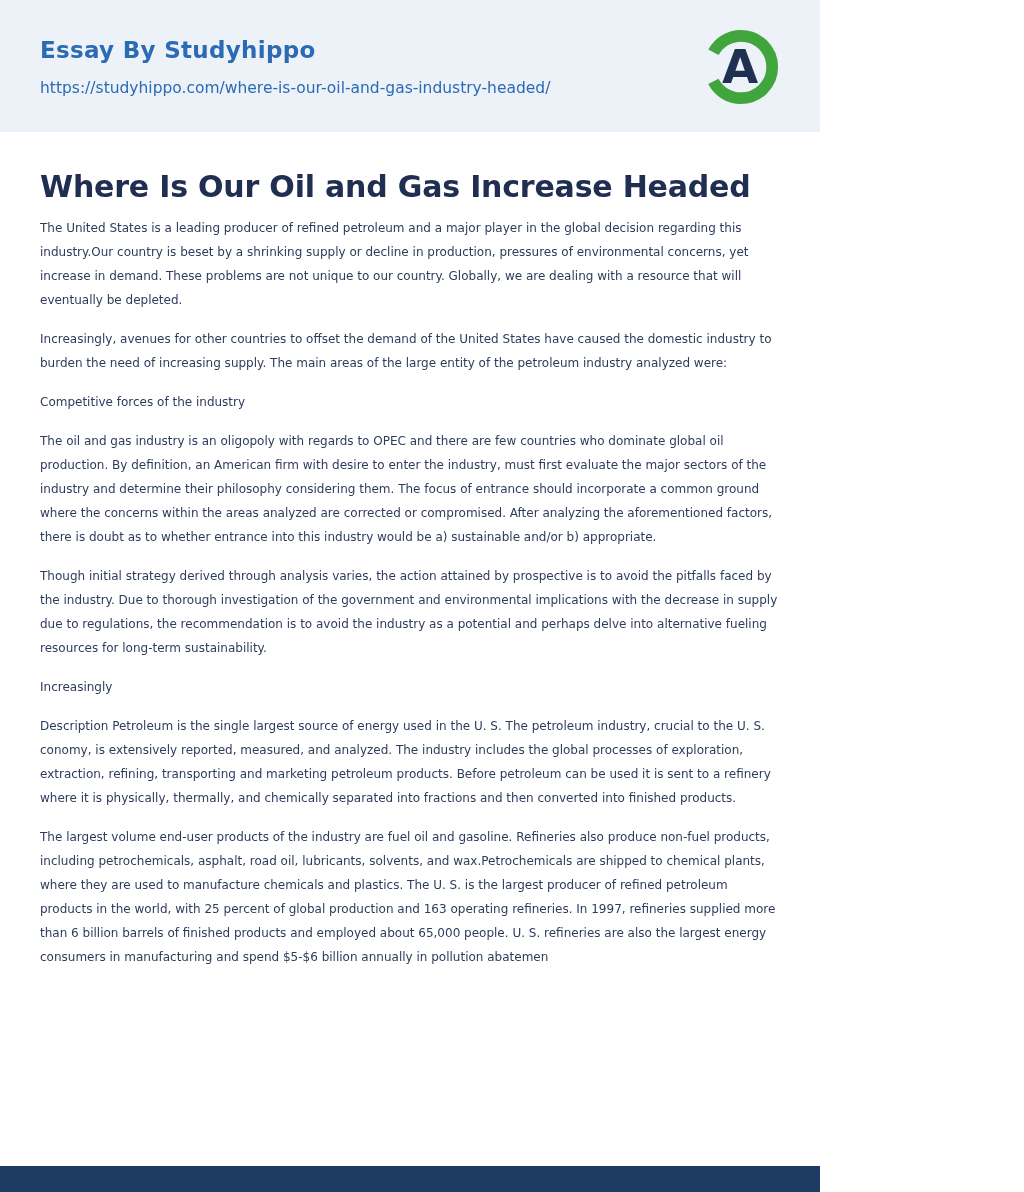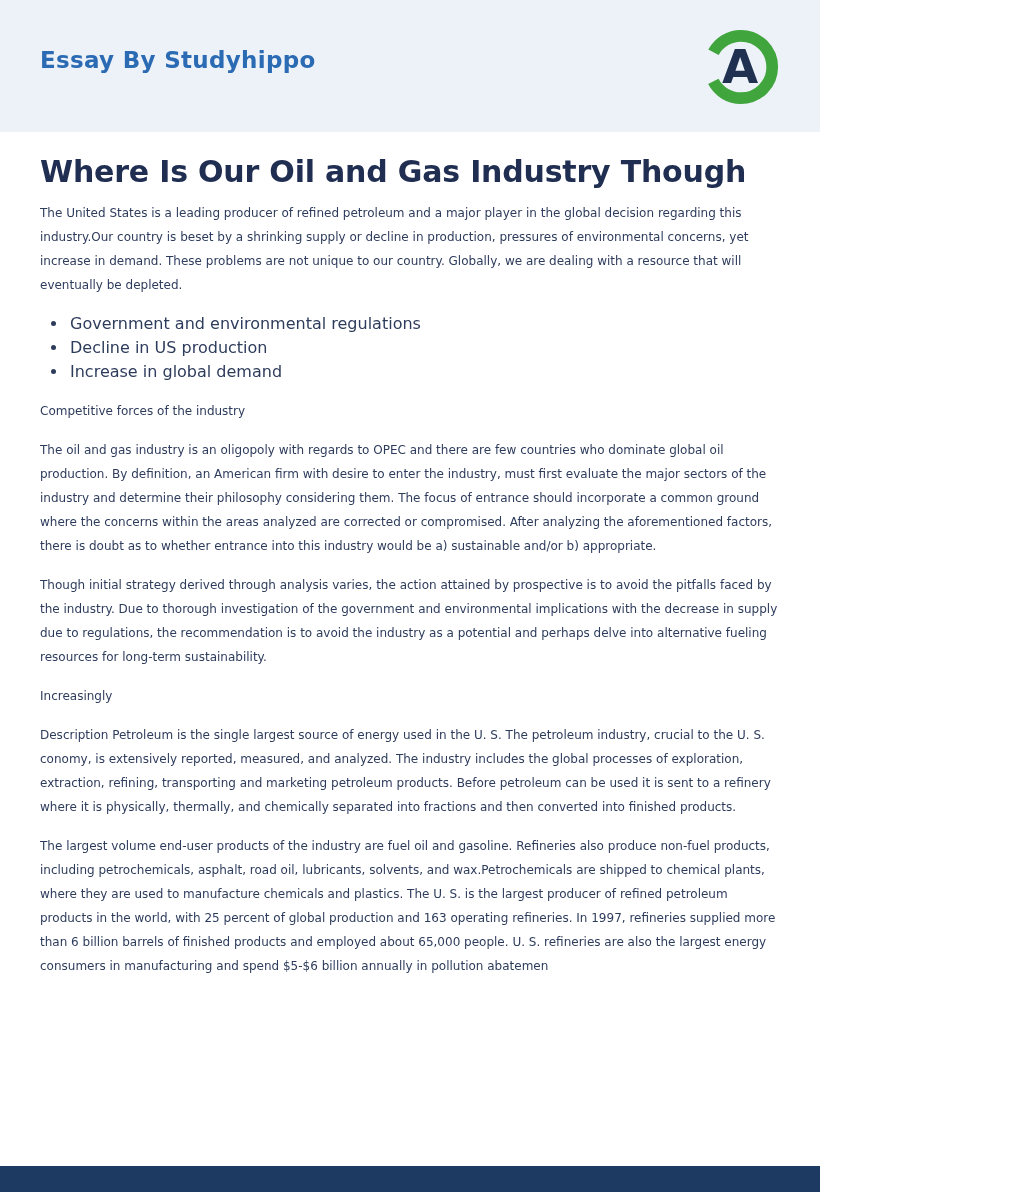--- a/index.html
+++ b/index.html
@@ -8,20 +8,21 @@
     font-family: "DejaVu Sans", "Liberation Sans", sans-serif;
     background: #ffffff;
   }
   .page {
     width: 820px;
     height: 1192px;
     display: flex;
     flex-direction: column;
     overflow: hidden;
     background: #ffffff;
+    gap: 15px;
   }
   .header {
     background: var(--header-bg, #edf1f8);
     padding: 28px 38px 26px 40px;
     display: flex;
     justify-content: space-between;
     align-items: center;
     flex: none;
   }
   .brand {
@@ -83,39 +84,36 @@
   }
 </style>
 </head>
 <body>
 
 <div class="page">
 
   <header class="header">
     <div class="header-text">
       <div class="brand">Essay By Studyhippo</div>
+      <a class="url" href="#">https://studyhippo.com/where-is-our-oil-and-gas-industry-headed/</a>
     </div>
     <div class="logo">
       <svg viewBox="0 0 80 80">
         <circle cx="40" cy="40" r="32" fill="none" stroke="#3fa53c" stroke-width="12" stroke-dasharray="85 31"></circle>
         <text x="39" y="56" font-size="48" font-weight="bold" fill="#1f3050" text-anchor="middle" font-family="DejaVu Sans, Liberation Sans, sans-serif">A</text>
       </svg>
     </div>
   </header>
 
   <main class="content">
-    <h1 class="title">Where Is Our Oil and Gas Industry Though</h1>
+    <h1 class="title">Where Is Our Oil and Gas Increase Headed</h1>
 
     <p>The United States is a leading producer of refined petroleum and a major player in the global decision regarding this industry.Our country is beset by a shrinking supply or decline in production, pressures of environmental concerns, yet increase in demand. These problems are not unique to our country. Globally, we are dealing with a resource that will eventually be depleted.</p>
+    <p>Increasingly, avenues for other countries to offset the demand of the United States have caused the domestic industry to burden the need of increasing supply. The main areas of the large entity of the petroleum industry analyzed were:</p>
 
-    <ul>
-      <li>Government and environmental regulations</li>
-      <li>Decline in US production</li>
-      <li>Increase in global demand</li>
-    </ul>
 
     <p>Competitive forces of the industry</p>
 
     <p>The oil and gas industry is an oligopoly with regards to OPEC and there are few countries who dominate global oil production. By definition, an American firm with desire to enter the industry, must first evaluate the major sectors of the industry and determine their philosophy considering them. The focus of entrance should incorporate a common ground where the concerns within the areas analyzed are corrected or compromised. After analyzing the aforementioned factors, there is doubt as to whether entrance into this industry would be a) sustainable and/or b) appropriate.</p>
     <p>Though initial strategy derived through analysis varies, the action attained by prospective is to avoid the pitfalls faced by the industry. Due to thorough investigation of the government and environmental implications with the decrease in supply due to regulations, the recommendation is to avoid the industry as a potential and perhaps delve into alternative fueling resources for long-term sustainability.</p>
 
     <p>Increasingly</p>
 
     <p>Description Petroleum is the single largest source of energy used in the U. S. The petroleum industry, crucial to the U. S. conomy, is extensively reported, measured, and analyzed. The industry includes the global processes of exploration, extraction, refining, transporting and marketing petroleum products. Before petroleum can be used it is sent to a refinery where it is physically, thermally, and chemically separated into fractions and then converted into finished products.</p>
     <p>The largest volume end-user products of the industry are fuel oil and gasoline. Refineries also produce non-fuel products, including petrochemicals, asphalt, road oil, lubricants, solvents, and wax.Petrochemicals are shipped to chemical plants, where they are used to manufacture chemicals and plastics. The U. S. is the largest producer of refined petroleum products in the world, with 25 percent of global production and 163 operating refineries. In 1997, refineries supplied more than 6 billion barrels of finished products and employed about 65,000 people. U. S. refineries are also the largest energy consumers in manufacturing and spend $5-$6 billion annually in pollution abatemen</p>

